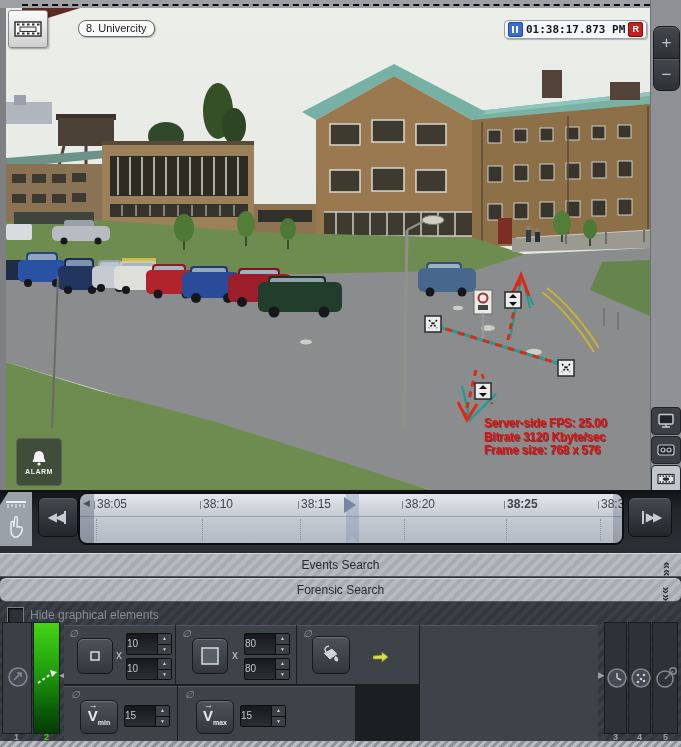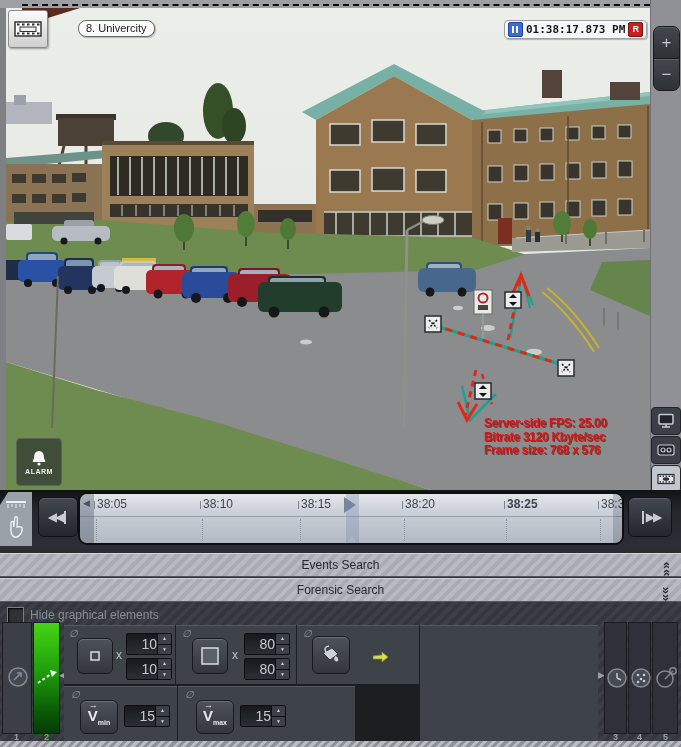--- a/index.html
+++ b/index.html
@@ -53,21 +53,21 @@
   .lane.darkset{background:#2e3238;}
   .greenbar{left:33px;top:20px;width:27px;height:112px;border:1px solid #1a1c20;background:linear-gradient(#46d415,#1f9c0c 45%,#0a5c07 80%,#063b05);box-sizing:border-box;}
   .lane-label{top:130px;font-size:9px;font-weight:bold;color:#9aa0a8;}
   .lane-label.g{color:#3ed60f;}
   .ctl-bg{left:64px;top:23px;width:534px;height:118px;background:#1c1f22;}
   .grp{position:absolute;background:#3e434a;border-top:1px solid #565b63;box-sizing:border-box;}
   .eye{position:absolute;font-size:10px;color:#8b929b;font-style:italic;}
   .sqbtn{position:absolute;border-radius:6px;border:1px solid #17191c;background:linear-gradient(#4d525a,#33373d);box-shadow:inset 0 1px 0 #6a7078;display:flex;align-items:center;justify-content:center;}
   .xlab{position:absolute;font-size:12px;color:#c0c4ca;}
   .spin{position:absolute;width:46px;height:22px;background:linear-gradient(#17191c,#2b2f34);border:1px solid #0d0e10;border-radius:2px;display:flex;box-sizing:border-box;}
-  .spin-val{flex:1;text-align:right;font-size:14px;color:#c3c8cf;line-height:20px;}
+  .spin-val{flex:1;text-align:left;font-size:10px;color:#c3c8cf;line-height:20px;}
   .spin-btns{width:13px;display:flex;flex-direction:column;border-left:1px solid #0d0e10;}
   .sb{flex:1;background:#3c4148;font-size:5px;color:#cfd3d8;text-align:center;line-height:9px;}
   .sb.up{border-bottom:1px solid #0d0e10;}
   .vlab{position:relative;font-size:15px;font-weight:bold;color:#e8eaf0;line-height:1;}
   .vlab .arr{position:absolute;left:1px;top:-7px;font-size:9px;color:#e8eaf0;}
   .vlab sub{font-size:7px;}
   .handle-arrow{font-size:9px;color:#9aa0a8;}
   .bstrip{left:0;top:741px;width:681px;height:6px;background:repeating-linear-gradient(135deg,#b9bdc3 0 3px,#8f9399 3px 6px);}
   
   .zoom-btn{left:653px;width:25px;height:31px;border:1px solid #17191c;background:linear-gradient(#43474d,#2e3237);color:#c2c7cd;font-size:17px;display:flex;align-items:center;justify-content:center;box-shadow:inset 0 1px 0 #5c6168;}
@@ -450,21 +450,21 @@
     <div class="abs tl-btn" style="left:628px;width:42px;">
       <span class="bar"></span>
         <span>▶▶</span>
     </div>
   </div>
 
   <div class="abs sbar" style="top:553px;">
     <span>Events Search</span>
     <span class="chev up">»»</span>
   </div>
-  <div class="abs sbar" style="top:578px;">
+  <div class="abs sbar" style="top:578px;border-radius:6px;">
     <span>Forensic Search</span>
     <span class="chev down">»»</span>
   </div>
 
   <div class="abs fpanel">
     <div class="abs chk"></div>
     <div class="abs chk-label">Hide graphical elements</div>
 
     <div class="abs lane" style="left:2px;width:30px;">
       <svg class="abs" style="left:4px;top:43px;" width="22" height="22" viewBox="0 0 22 22">

